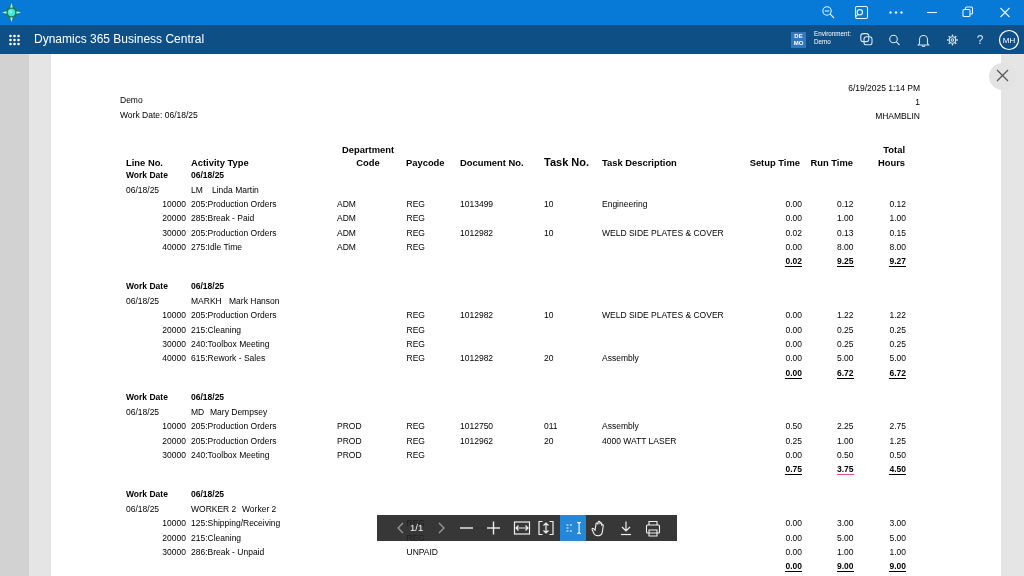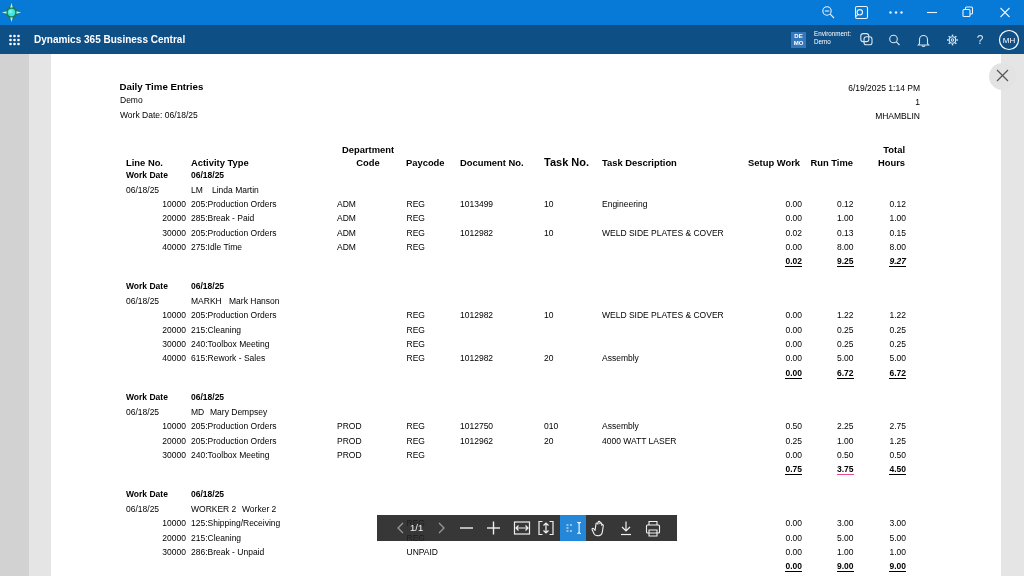--- a/index.html
+++ b/index.html
@@ -5,21 +5,21 @@
 html,body { width:1024px; height:576px; overflow:hidden; background:#fff;
   font-family:"Liberation Sans", sans-serif; }
 #stage { position:absolute; left:0; top:0; width:1024px; height:576px; }
 
 #titlebar { position:absolute; left:0; top:0; width:1024px; height:25px; background:#0779d7; }
 #titlebar .ttl { position:absolute; left:29px; top:0; height:25px; line-height:25px;
   color:#fff; font-size:9.3px; }
 
 #navbar { position:absolute; left:0; top:25px; width:1024px; height:29px; background:#0e4f85; }
 #navbar .brand { position:absolute; left:34px; top:0; height:29px; line-height:29px;
-  color:#fff; font-size:10px; font-weight:bold; }
+  color:#fff; font-size:12px; font-weight:normal; }
 
 #content { position:absolute; left:0; top:54px; width:1024px; height:522px; background:#fff; }
 #stripL1 { position:absolute; left:0; top:0; width:29px; height:522px; background:#d2d2d2; }
 #stripL2 { position:absolute; left:29px; top:0; width:22px; height:522px; background:#e5e5e5; }
 #stripR { position:absolute; left:1001px; top:0; width:23px; height:522px; background:#e5e5e5; }
 #closebtn { position:absolute; left:989px; top:9px; width:27px; height:27px; border-radius:50%;
   background:#e3e3e3; }
 
 .rw { position:absolute; left:0; width:1024px; height:13px; line-height:13px; font-size:8.5px;
   color:#000; white-space:nowrap; }
@@ -142,23 +142,20 @@
   <div id="closebtn"></div>
   <svg width="1024" height="522" style="position:absolute;left:0;top:0">
     <g stroke="#5a5550" stroke-width="1.2">
       <line x1="997" y1="16" x2="1008" y2="27"></line>
           <line x1="1008" y1="16" x2="997" y2="27"></line>
     </g>
   </svg>
 </div>
 
 <div id="report" style="position:absolute;left:0;top:0;width:1024px;height:576px;pointer-events:none">
-<div class="rw " style="top:79.5px">
-        <span style="left:119.5px;font-weight:bold;font-size:9.7px;">Daily Time Entries</span>
-      </div>
 <div class="rw " style="top:94.0px">
         <span style="left:120px;">Demo</span>
       </div>
 <div class="rw " style="top:108.5px">
         <span style="left:120px;">Work Date: 06/18/25</span>
       </div>
 <div class="rw " style="top:81.5px">
         <span style="right:104px;text-align:center;">6/19/2025 1:14 PM</span>
       </div>
 <div class="rw " style="top:96.0px">
@@ -172,21 +169,21 @@
         <span style="right:104px;">MHAMBLIN</span>
       </div>
 <div class="rw " style="top:156.4px">
         <span style="left:126px;font-weight:bold;font-size:9.4px;">Line No.</span>
         <span style="left:191px;font-weight:bold;font-size:9.4px;">Activity Type</span>
         <span style="left:308px;width:120px;text-align:center;font-weight:bold;font-size:9.4px;">Code</span>
         <span style="left:406px;font-weight:bold;font-size:9.4px;">Paycode</span>
         <span style="left:460px;font-weight:bold;font-size:9.4px;">Document No.</span>
         <span style="left:544px;font-weight:bold;font-size:11px;">Task No.</span>
         <span style="left:602px;font-weight:bold;font-size:9.4px;">Task Description</span>
-        <span style="right:224px;font-weight:bold;font-size:9.4px;">Setup Work</span>
+        <span style="right:224px;font-weight:bold;font-size:9.4px;">Setup Time</span>
         <span style="right:171px;font-weight:bold;font-size:9.4px;">Run Time</span>
         <span style="right:119px;font-weight:bold;font-size:9.4px;">Hours</span>
       </div>
 <div class="rw " style="top:169.1px">
         <span style="left:126px;font-weight:bold;">Work Date</span>
         <span style="left:191px;font-weight:bold;">06/18/25</span>
       </div>
 <div class="rw " style="top:183.5px">
         <span style="left:126px;">06/18/25</span>
         <span style="left:191px;">LM</span>
@@ -230,21 +227,21 @@
         <span style="left:191px;">275:Idle Time</span>
         <span style="left:337px;">ADM</span>
         <span style="left:406.5px;">REG</span>
         <span style="right:222px;">0.00</span>
         <span style="right:170.5px;">8.00</span>
         <span style="right:118px;">8.00</span>
       </div>
 <div class="rw " style="top:255.4px">
         <span style="right:222px;font-weight:bold;height:12px;line-height:13px;border-bottom:1px solid #000;">0.02</span>
         <span style="right:170.5px;font-weight:bold;height:12px;line-height:13px;border-bottom:1px solid #000;">9.25</span>
-        <span style="right:118px;font-weight:bold;height:12px;line-height:13px;border-bottom:1px solid #000;font-style:italic;">9.27</span>
+        <span style="right:118px;font-weight:bold;height:12px;line-height:13px;border-bottom:1px solid #000;">9.27</span>
       </div>
 <div class="rw " style="top:280.4px">
         <span style="left:126px;font-weight:bold;">Work Date</span>
         <span style="left:191px;font-weight:bold;">06/18/25</span>
       </div>
 <div class="rw " style="top:294.9px">
         <span style="left:126px;">06/18/25</span>
         <span style="left:191px;">MARKH</span>
         <span style="left:229px;">Mark Hanson</span>
       </div>
@@ -299,21 +296,21 @@
         <span style="left:126px;">06/18/25</span>
         <span style="left:191px;">MD</span>
         <span style="left:210px;">Mary Dempsey</span>
       </div>
 <div class="rw " style="top:420.2px">
         <span style="right:838px;">10000</span>
         <span style="left:191px;">205:Production Orders</span>
         <span style="left:337px;">PROD</span>
         <span style="left:406.5px;">REG</span>
         <span style="left:460px;">1012750</span>
-        <span style="left:544px;">010</span>
+        <span style="left:544px;">011</span>
         <span style="left:602px;">Assembly</span>
         <span style="right:222px;">0.50</span>
         <span style="right:170.5px;">2.25</span>
         <span style="right:118px;">2.75</span>
       </div>
 <div class="rw " style="top:434.7px">
         <span style="right:838px;">20000</span>
         <span style="left:191px;">205:Production Orders</span>
         <span style="left:337px;">PROD</span>
         <span style="left:406.5px;">REG</span>

